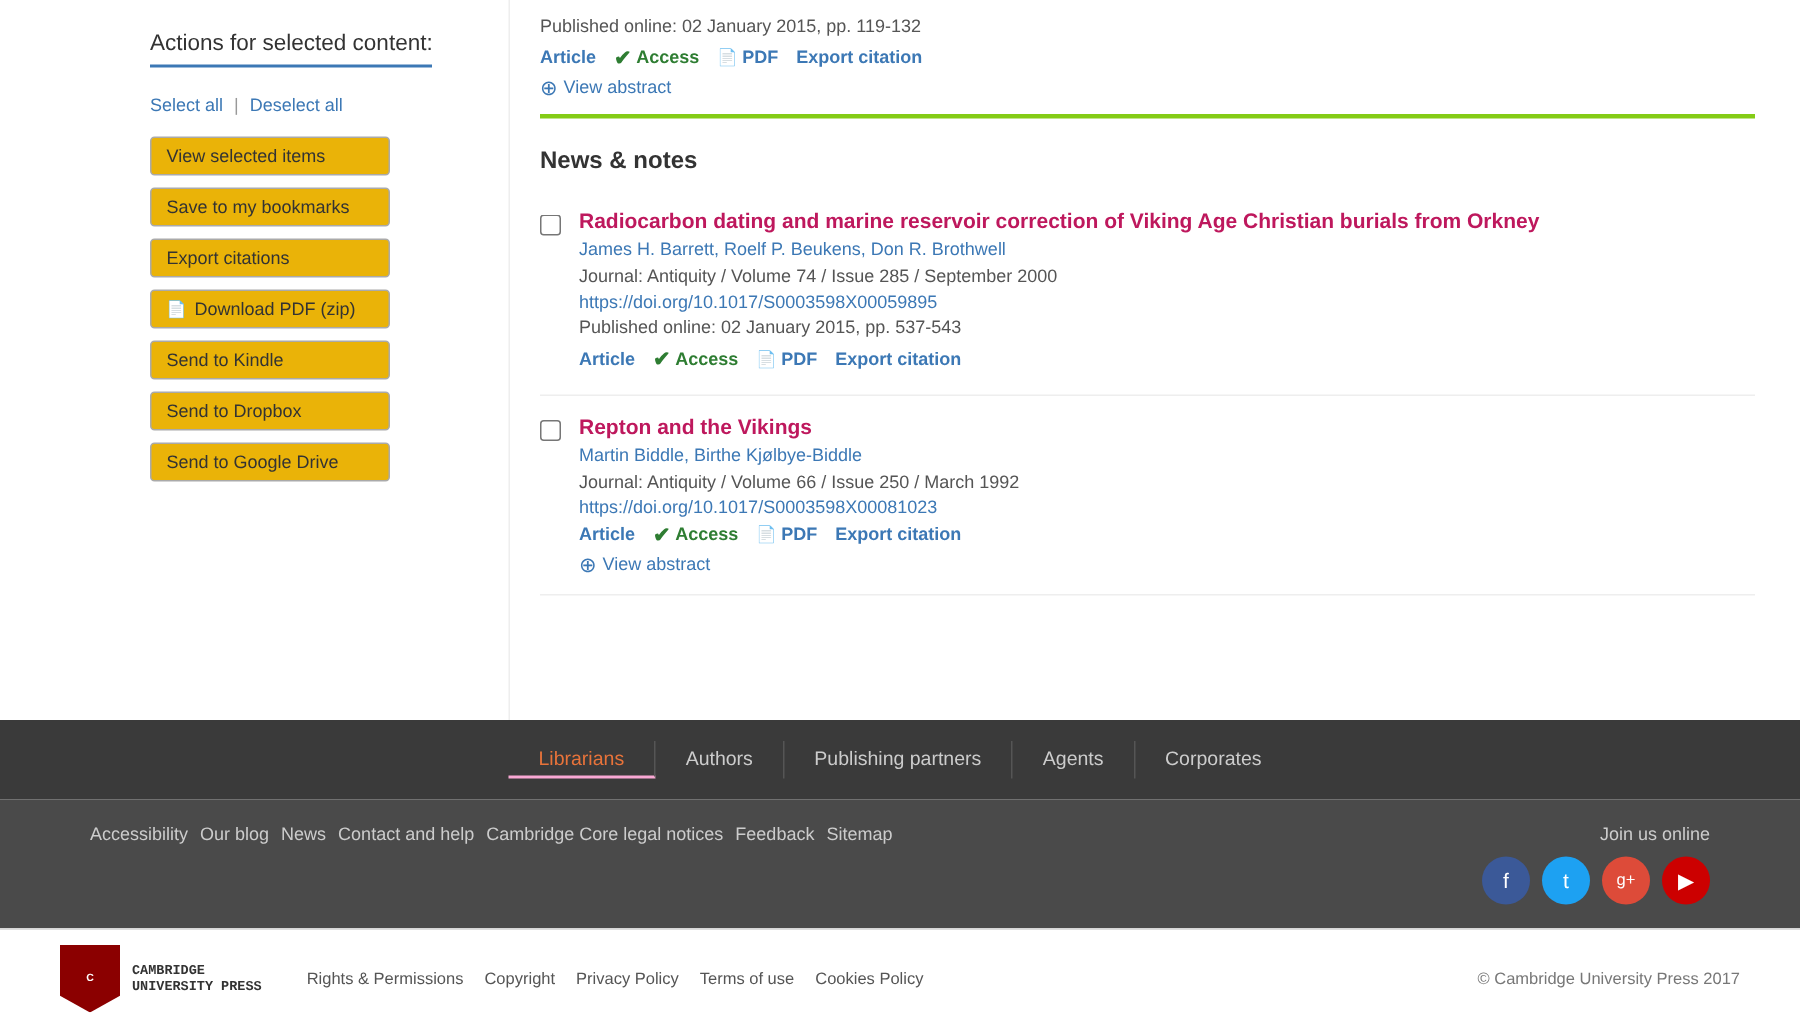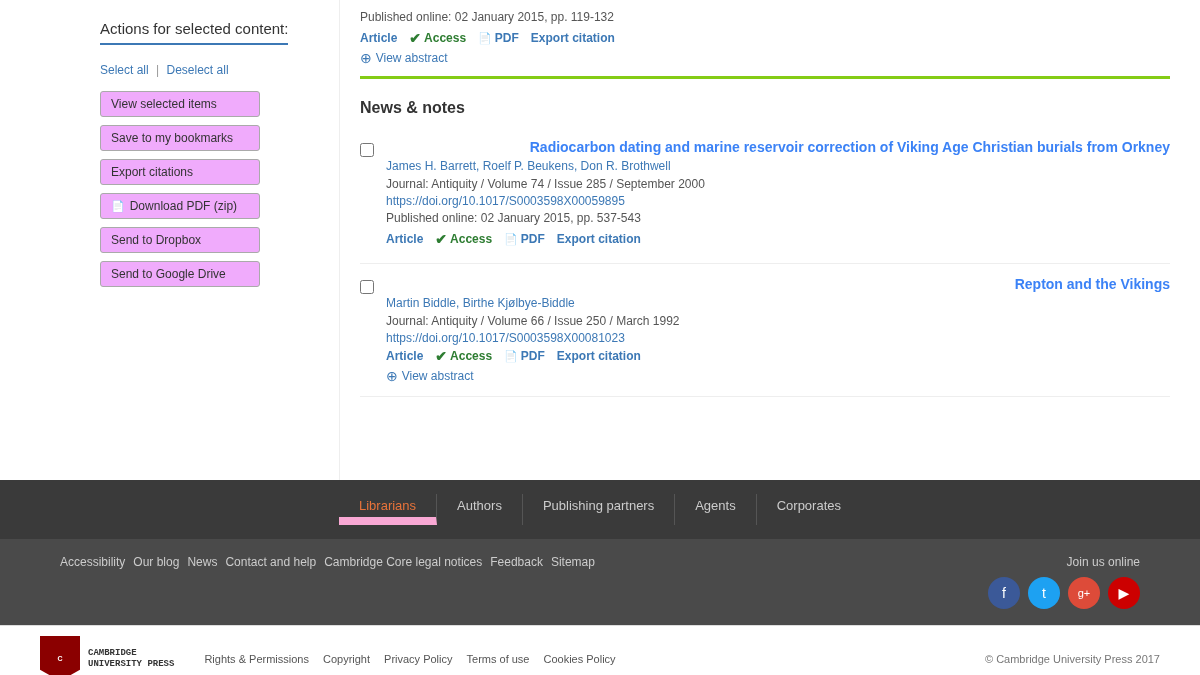--- a/index.html
+++ b/index.html
@@ -8,55 +8,55 @@
     
     .main-wrapper { display: flex; background: #fff; min-height: 480px; }
 
     
     .sidebar { width: 340px; padding: 20px 20px 20px 100px; border-right: 1px solid #eee; flex-shrink: 0; }
     .sidebar-title { font-size: 15px; font-weight: normal; color: #333; margin-bottom: 8px; border-bottom: 2px solid #3c78b5; padding-bottom: 6px; display: inline-block; }
     .sidebar-select-links { font-size: 12px; color: #555; margin: 10px 0 14px 0; }
     .sidebar-select-links a { color: #3c78b5; text-decoration: none; }
     .sidebar-select-links span { color: #999; margin: 0 4px; }
 
-    .action-btn { display: block; width: 160px; margin-bottom: 8px; padding: 5px 10px; font-size: 12px; background: #f0abfc; border: 1px solid #aaa; border-radius: 3px; cursor: pointer; color: #333; text-align: left; }
+    .action-btn { display: block; width: 160px; margin-bottom: 8px; padding: 5px 10px; font-size: 12px; background: #eab308; border: 1px solid #aaa; border-radius: 3px; cursor: pointer; color: #333; text-align: left; }
     .action-btn.icon-btn { display: flex; align-items: center; gap: 5px; }
 
     
     .content { flex: 1; padding: 0 30px 20px 20px; background: #fff; }
 
     
     .top-article { padding: 10px 0; border-bottom: 3px solid #84cc16; }
     .pub-info { font-size: 12px; color: #555; margin-bottom: 6px; }
     .article-links { display: flex; align-items: center; gap: 12px; margin-bottom: 4px; }
     .article-links a { color: #3c78b5; font-size: 12px; text-decoration: none; font-weight: bold; }
     .article-links .access-badge { display: flex; align-items: center; gap: 3px; color: #2e7d32; font-size: 12px; font-weight: bold; }
     .access-badge .check-icon { color: #2e7d32; font-size: 14px; }
     .view-abstract-link { display: flex; align-items: center; gap: 4px; color: #3c78b5; font-size: 12px; text-decoration: none; margin-top: 4px; }
     .view-abstract-link .plus { color: #3c78b5; font-size: 14px; }
 
     .section-header { font-size: 16px; font-weight: bold; color: #333; margin: 20px 0 10px 0; }
 
     .article-item { padding: 12px 0; border-bottom: 1px solid #eee; display: flex; gap: 12px; }
     .article-checkbox { margin-top: 4px; }
     .article-body { flex: 1; }
-    .article-title { font-size: 14px; font-weight: bold; color: #3b82f6; margin-bottom: 4px; text-align: right; }
+    .article-title { font-size: 14px; font-weight: bold; color: #be185d; margin-bottom: 4px; }
     .article-authors { font-size: 12px; color: #3c78b5; margin-bottom: 4px; }
     .article-authors a { color: #3c78b5; text-decoration: none; }
     .article-journal { font-size: 12px; color: #555; margin-bottom: 3px; }
     .article-doi { font-size: 12px; color: #3c78b5; margin-bottom: 3px; }
     .article-doi a { color: #3c78b5; text-decoration: none; }
     .article-published { font-size: 12px; color: #555; margin-bottom: 6px; }
 
     
     .footer-nav { background: #3a3a3a; padding: 14px 0; text-align: center; }
     .footer-nav-inner { display: flex; justify-content: center; gap: 0; }
     .footer-nav-item { color: #ccc; font-size: 13px; padding: 4px 20px; border-right: 1px solid #555; cursor: pointer; text-decoration: none; }
     .footer-nav-item:last-child { border-right: none; }
-    .footer-nav-item.active { color: #e8733a; border-bottom: 8px solid #f9a8d4; }
+    .footer-nav-item.active { color: #e8733a; border-bottom: 2px solid #f9a8d4; }
 
     
     .footer-links { background: #4a4a4a; padding: 16px 60px; display: flex; justify-content: space-between; align-items: flex-start; }
     .footer-links-left { display: flex; flex-wrap: wrap; gap: 8px; align-items: center; }
     .footer-links-left a { color: #ccc; font-size: 12px; text-decoration: none; }
     .footer-links-right { display: flex; flex-direction: column; align-items: flex-end; gap: 8px; }
     .join-text { color: #ccc; font-size: 12px; }
     .social-icons { display: flex; gap: 8px; }
     .social-icon { width: 32px; height: 32px; border-radius: 50%; background: #666; display: flex; align-items: center; justify-content: center; color: #fff; font-size: 14px; cursor: pointer; text-decoration: none; }
 
@@ -90,20 +90,21 @@
       <a href="#">Deselect all</a>
     </div>
 
     <button class="action-btn">View selected items</button>
     <button class="action-btn">Save to my bookmarks</button>
     <button class="action-btn">Export citations</button>
     <button class="action-btn icon-btn">
       <span style="color:#c00; font-size:11px;">📄</span>
       <span>Download PDF (zip)</span>
     </button>
+    <button class="action-btn">Send to Kindle</button>
     <button class="action-btn">Send to Dropbox</button>
     <button class="action-btn">Send to Google Drive</button>
   </div>
 
   <div class="content">
 
     <div class="top-article">
       <div class="pub-info">Published online: 02 January 2015, pp. 119-132</div>
       <div class="article-links">
         <a href="#">Article</a>

